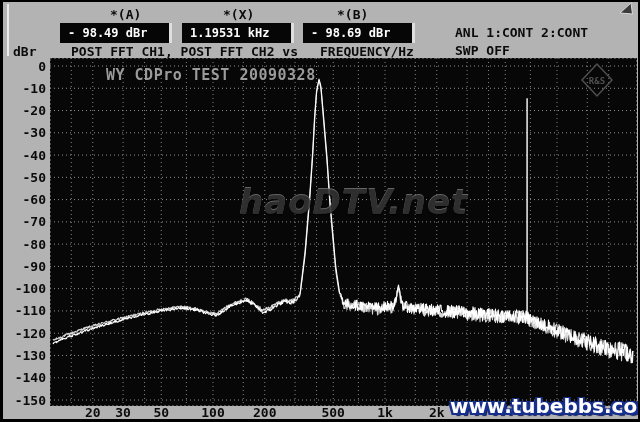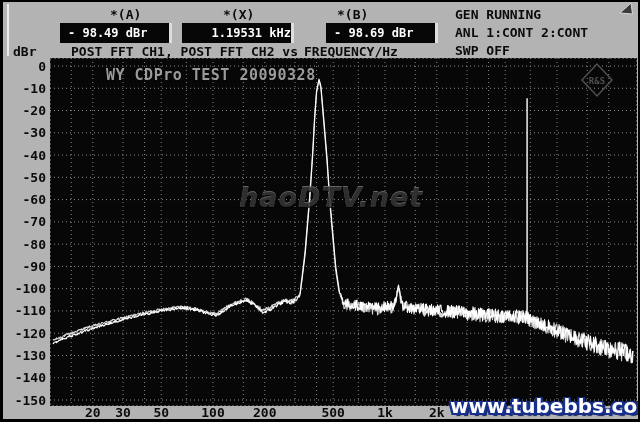--- a/index.html
+++ b/index.html
@@ -14,30 +14,30 @@
   .edge.right{left:638px;top:0;width:2px;height:422px;}
   .edge.bottom{left:0;top:419px;width:640px;height:3px;}
   .bevel{position:absolute;left:7px;top:4px;width:2px;height:52px;background:#ececec;}
   .hdr-label{position:absolute;top:7px;font-size:13px;white-space:pre;}
   .hdr-label.a{left:110px;} .hdr-label.x{left:223px;} .hdr-label.b{left:337px;}
   .valbox{
     position:absolute;top:23px;height:20px;width:112px;box-sizing:border-box;
     background:#060606;color:#fdfdfd;font-size:12px;line-height:20px;
     padding-left:8px;white-space:pre;border-right:3px solid #dedede;
   }
-  .valbox.a{left:60px;} .valbox.x{left:182px;text-align:right;} .valbox.b{left:326px;}
+  .valbox.a{left:60px;} .valbox.x{left:182px;} .valbox.b{left:303px;}
   .status{position:absolute;left:455px;font-size:13px;white-space:pre;}
   .status.gen{top:7px;} .status.anl{top:25px;text-align:right;} .status.swp{top:43px;}
   .row3{position:absolute;top:44px;font-size:13px;white-space:pre;}
-  .row3.unit{left:13px;} .row3.traces{left:63px;margin-left:8px;} .row3.freq{left:304px;}
+  .row3.unit{left:13px;} .row3.traces{left:63px;margin-left:8px;} .row3.freq{left:320px;}
   svg.chart{position:absolute;left:0;top:0;}
   .wm-center{
     position:absolute;left:239px;top:182px;
     font-family:"DejaVu Sans",sans-serif;font-weight:bold;font-style:italic;
-    font-size:27px;letter-spacing:1px;color:#333333;
+    font-size:34px;letter-spacing:1px;color:#333333;
     text-shadow:0 -1px 0 #6e6e6e,0 1px 1px #000;opacity:.9;
   }
   .wm-br{
     position:absolute;left:450px;top:394px;
     font-family:"DejaVu Sans",sans-serif;font-weight:bold;font-size:20px;
     color:#ffffff;letter-spacing:0;
     text-shadow:-2px -1px 0 #17308d,2px -1px 0 #17308d,-2px 2px 0 #17308d,
                  2px 2px 0 #17308d,0 2px 0 #17308d,3px 3px 1px #101d5e;
   }
 </style>
@@ -49,21 +49,20 @@
   <div class="bevel"></div>
 
   <div class="hdr-label a">*(A)</div>
   <div class="hdr-label x">*(X)</div>
   <div class="hdr-label b">*(B)</div>
 
   <div class="valbox a">- 98.49 dBr</div>
   <div class="valbox x">1.19531 kHz</div>
   <div class="valbox b">- 98.69 dBr</div>
 
-  <div class="status gen">GEN RUNNING</div>
   <div class="status anl">ANL 1:CONT 2:CONT</div>
   <div class="status swp">SWP OFF</div>
 
   <div class="row3 unit">dBr</div>
   <div class="row3 traces">POST FFT CH1, POST FFT CH2 vs</div>
   <div class="row3 freq">FREQUENCY/Hz</div>
 
   <svg class="chart" width="640" height="422">
     <rect x="50" y="58" width="587" height="348" fill="#070707"></rect>
     <g id="grid">

